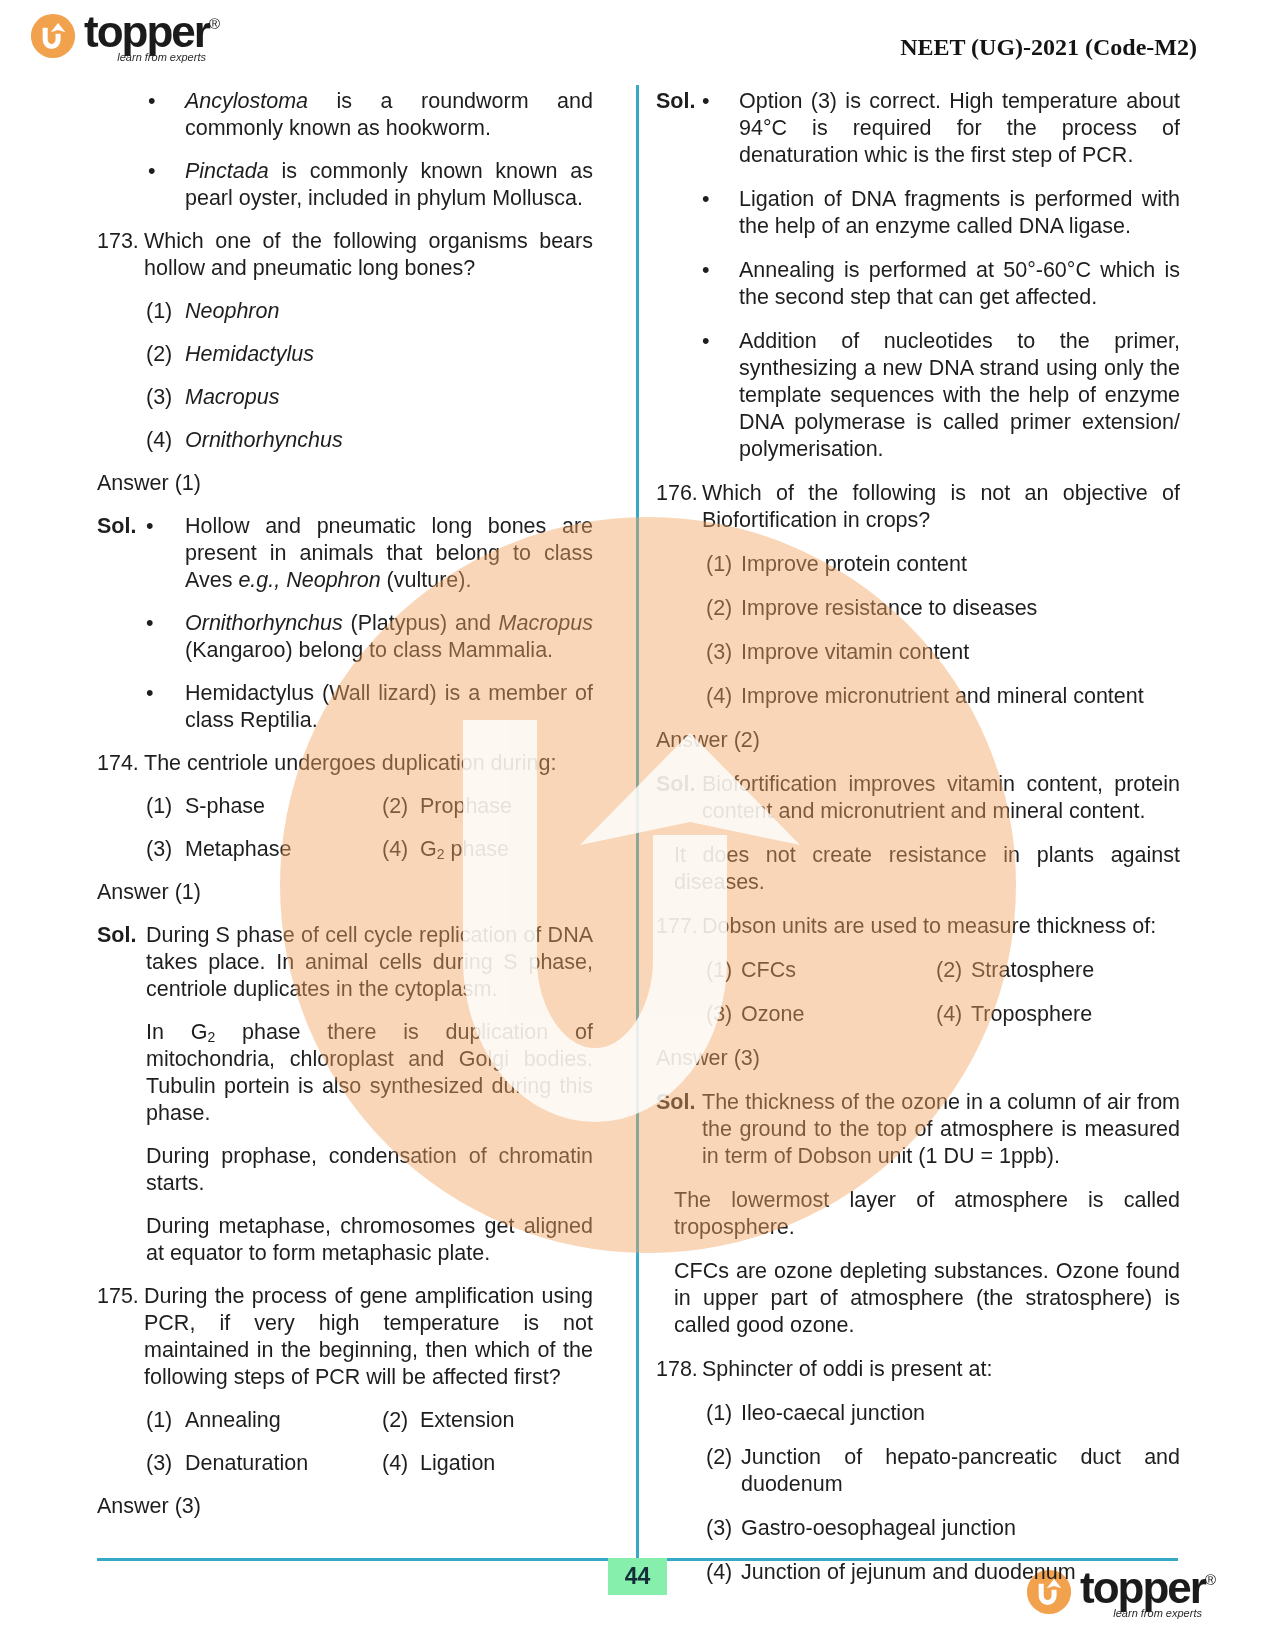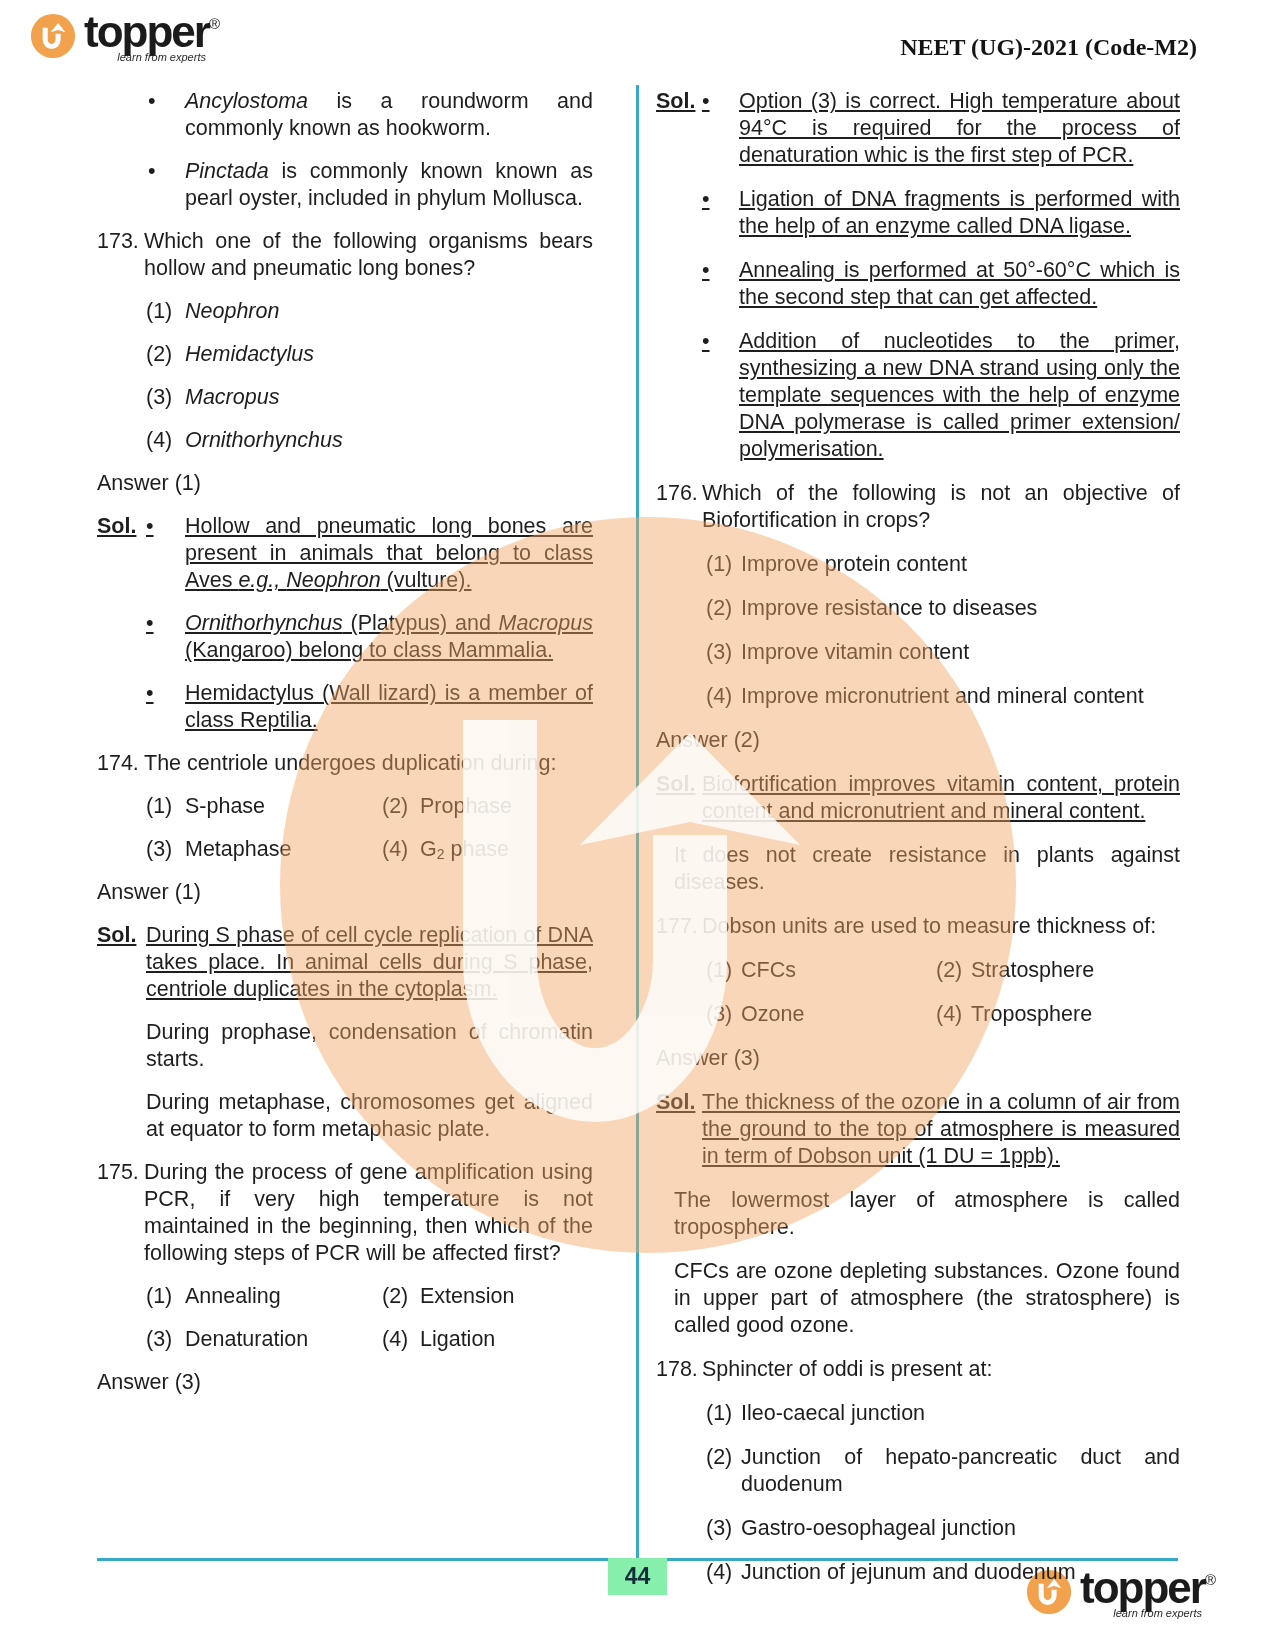--- a/index.html
+++ b/index.html
@@ -62,21 +62,21 @@
   .optpair .o1{flex:0 0 285px;}
   .col-right .optpair .o1{flex:0 0 280px;}
   .optpair .o2{flex:1;}
   .optpair .o1 .on{flex:0 0 39px;margin-left:49px;}
   .col-right .optpair .o1 .on{flex:0 0 35px;margin-left:50px;}
   .optpair .o2 .on{flex:0 0 38px;}
   .col-right .optpair .o2 .on{flex:0 0 35px;}
   
   .answer{font-weight:400;}
   
-  .sol{display:flex;text-decoration:underline;}
+  .sol{display:flex;}
   .sol .slabel{flex:0 0 49px;font-weight:700;}
   .col-right .sol .slabel{flex:0 0 46px;}
   .sol .dot{flex:0 0 39px;}
   .col-right .sol .dot{flex:0 0 37px;}
   .sol .bt{flex:1;text-align:justify;}
   .solp{margin-left:49px;text-align:justify;}
   .col-right .solp{margin-left:18px;}
   
   .watermark{position:absolute;left:0;top:0;width:1275px;height:1650px;pointer-events:none;z-index:40;}
 </style>
@@ -189,20 +189,21 @@
         <span class="on">(4)</span>
         <span class="ot"><span>G</span><sub>2</sub><span> phase</span></span>
       </span>
     </div>
     <div class="blk answer">Answer (1)</div>
 
     <div class="blk sol">
       <span class="slabel">Sol.</span>
       <span class="bt">During S phase of cell cycle replication of DNA takes place. In animal cells during S phase, centriole duplicates in the cytoplasm.</span>
     </div>
+    <div class="blk solp"><span>In G</span><sub>2</sub><span> phase there is duplication of mitochondria, chloroplast and Golgi bodies. Tubulin portein is also synthesized during this phase.</span></div>
     <div class="blk solp">During prophase, condensation of chromatin starts.</div>
     <div class="blk solp">During metaphase, chromosomes get aligned at equator to form metaphasic plate.</div>
 
     <div class="blk q">
       <span class="num">175.</span>
       <span class="qt">During the process of gene amplification using PCR, if very high temperature is not maintained in the beginning, then which of the following steps of PCR will be affected first?</span>
     </div>
     <div class="blk optpair">
       <span class="opthalf o1">
         <span class="on">(1)</span>

